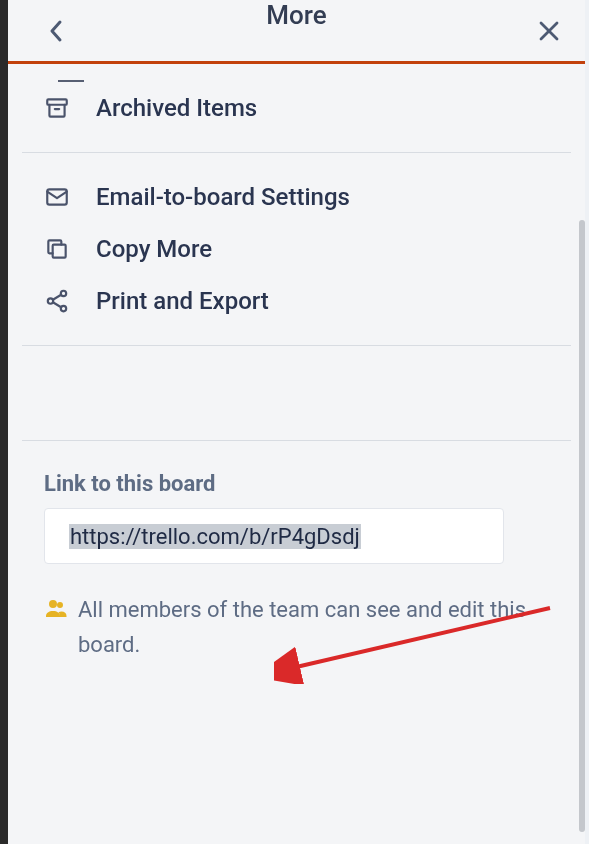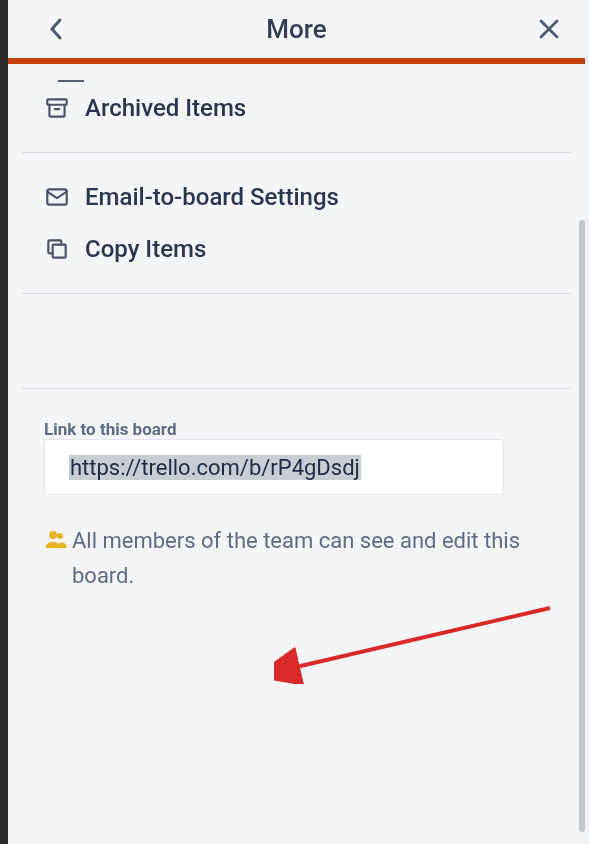--- a/index.html
+++ b/index.html
@@ -18,22 +18,22 @@
   .panel {
     position: absolute;
     left: 8px; top: 0;
     width: 577px; height: 844px;
     background: #f4f5f7;
     display: flex; flex-direction: column;
   }
   .header {
     position: relative;
     height: 64px;
-    border-bottom: 6px solid #c2410c;
-    display: flex; align-items: center; justify-content: center;
+    border-bottom: 3px solid #c2410c;
+    display: flex; align-items: flex-start; justify-content: center;
   }
   .title {
     font-size: 26px;
     font-weight: 500;
     color: #333d53;
   }
   .back-btn {
     position: absolute; left: 34px; top: 50%; transform: translateY(-50%);
     cursor: pointer;
     width: 28px; height: 28px; display:flex;align-items:center;justify-content:center;
@@ -50,60 +50,61 @@
     position: relative;
   }
   .divider {
     border: none;
     border-top: 1px solid #d8dce2;
     margin: 0;
   }
   .menu-item {
     display: flex;
     align-items: center;
-    gap: 15px;
+    gap: 26px;
     padding: 12px 22px;
     font-size: 24px;
     font-weight: 500;
     color: #2a3550;
     cursor: pointer;
   }
   .menu-item .icon {
     width: 26px; height: 26px; display:flex;align-items:center;justify-content:center;
     flex-shrink:0;
     color:#4a536b;
   }
   .link-section {
     padding: 30px 22px 0 22px;
   }
   .link-label {
-    font-size: 17px;
+    font-size: 22px;
     font-weight: 700;
     color: #5e6c84;
+    margin-bottom: 12px;
   }
   .link-input {
     width: 460px;
     height: 56px;
     border: 1px solid #e2e5eb;
     border-radius: 4px;
     background: #ffffff;
     padding: 0 24px;
     font-size: 22px;
     color: #1f2a44;
     font-family: inherit;
     display:flex; align-items:center;
   }
   .link-input .sel {
     background: #c8cdd4;
     padding: 0 1px;
   }
   .perm-row {
     display: flex;
     align-items: flex-start;
-    gap: 4px;
+    gap: 10px;
     margin-top: 28px;
     font-size: 22px;
     color: #5e6c84;
     line-height: 1.6;
   }
   .perm-icon {
     flex-shrink:0;
     margin-top: 4px;
   }
   
@@ -179,23 +180,35 @@
 
 
 
     <div class="menu-item">
       <span class="icon">
         <svg width="26" height="26" viewBox="0 0 24 24" fill="none" stroke="currentColor" stroke-width="2" stroke-linecap="round" stroke-linejoin="round">
             <rect x="8" y="8" width="12" height="12" rx="1"></rect>
             <path d="M16 8V5a1 1 0 0 0-1-1H5a1 1 0 0 0-1 1v10a1 1 0 0 0 1 1h3"></path>
           </svg>
       </span>
-      <span>Copy Items</span>
-    </div>
-
+      <span>Copy More</span>
+    </div>
+
+    <div class="menu-item">
+      <span class="icon">
+        <svg width="26" height="26" viewBox="0 0 24 24" fill="none" stroke="currentColor" stroke-width="2" stroke-linecap="round" stroke-linejoin="round">
+            <circle cx="18" cy="5" r="2.5"></circle>
+            <circle cx="6" cy="12" r="2.5"></circle>
+            <circle cx="18" cy="19" r="2.5"></circle>
+            <line x1="8.2" y1="10.8" x2="15.8" y2="6.2"></line>
+            <line x1="8.2" y1="13.2" x2="15.8" y2="17.8"></line>
+          </svg>
+      </span>
+      <span>Print and Export</span>
+    </div>
 
     <div style="height:18px"></div>
     <hr class="divider">
     <div style="height:22px"></div>
 
     <div class="menu-item">
       <span class="icon" style="width:26px"></span>
     </div>
 
     <div style="height:22px"></div>

